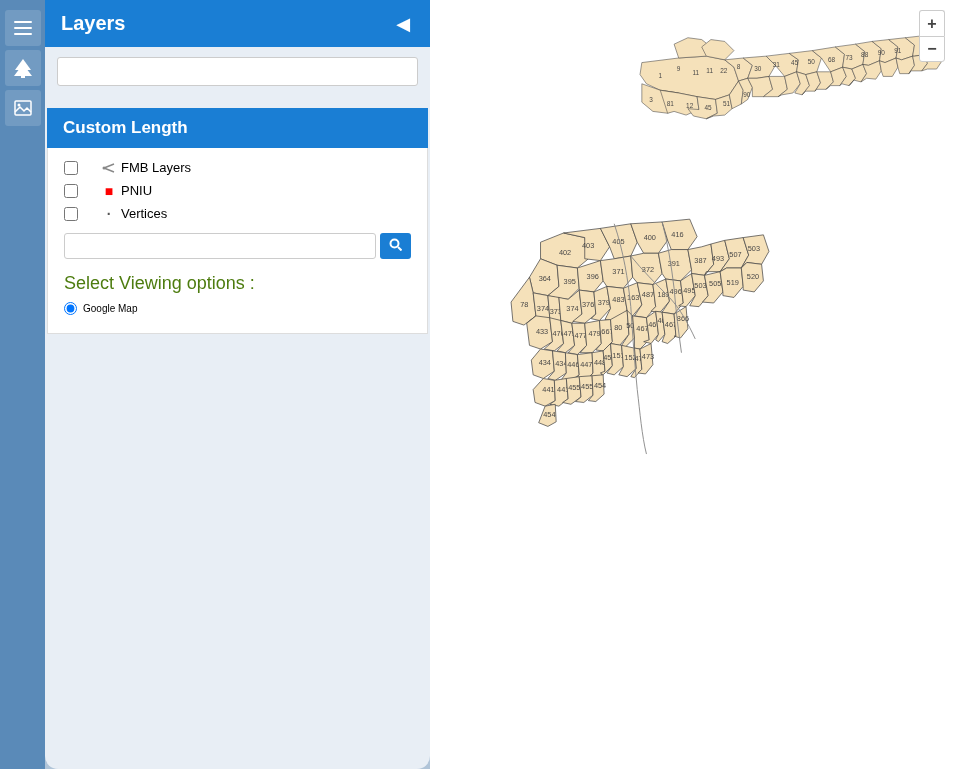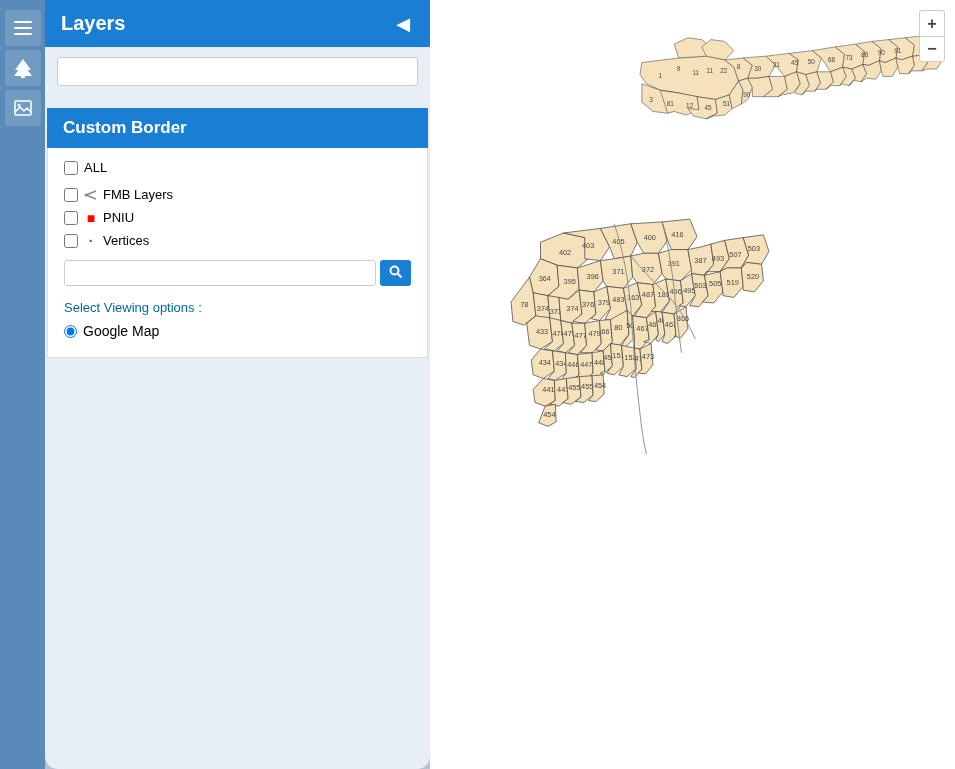--- a/index.html
+++ b/index.html
@@ -112,20 +112,21 @@
     .checkbox-row input[type="checkbox"] {
       width: 14px;
       height: 14px;
       cursor: pointer;
     }
     .checkbox-row label {
       cursor: pointer;
       display: flex;
       align-items: center;
       gap: 5px;
+      margin-left: 18px;
     }
 
     .all-row {
       display: flex;
       align-items: center;
       gap: 6px;
       margin-bottom: 12px;
     }
     .all-row input[type="checkbox"] {
       width: 14px;
@@ -164,36 +165,36 @@
       background: #1a7ed4;
       border: none;
       border-radius: 3px;
       color: white;
       cursor: pointer;
       font-size: 13px;
     }
 
     
     .viewing-options-label {
-      font-size: 13px;
+      font-size: 18px;
       margin-bottom: 8px;
-      color: #0369a1;
+      color: #4d7c0f;
     }
     .radio-row {
       display: flex;
       align-items: center;
       gap: 6px;
       margin-bottom: 6px;
     }
     .radio-row input[type="radio"] {
       cursor: pointer;
     }
     .radio-row label {
       cursor: pointer;
-      font-size: 14px;
+      font-size: 10px;
       text-align: center;
     }
 
     
     .map-area {
       flex: 1;
       position: relative;
       background: white;
       overflow: hidden;
     }
@@ -266,28 +267,24 @@
   </div>
 
   <div class="search-area">
     <input type="text" placeholder="" style="">
   </div>
 
   <div class="panel-spacer"></div>
 
   <div class="custom-layers-section">
     <div class="custom-layers-header">
-      <span>Custom Border</span>
+      <span>Custom Length</span>
     </div>
     <div class="custom-layers-body">
 
-      <div class="all-row">
-        <input type="checkbox" id="chk-all" style="">
-        <label for="chk-all">ALL</label>
-      </div>
 
       <div class="checkbox-row">
         <input type="checkbox" id="chk-fmb" style="">
         <label for="chk-fmb">
           <span class="layer-icon icon-fmb">
             <svg width="14" height="14" viewBox="0 0 14 14">
               <line x1="2" y1="7" x2="12" y2="3" stroke="#888" stroke-width="1.5"></line>
               <line x1="2" y1="7" x2="12" y2="11" stroke="#888" stroke-width="1.5"></line>
               <circle cx="2" cy="7" r="1.5" fill="#888"></circle>
             </svg>

